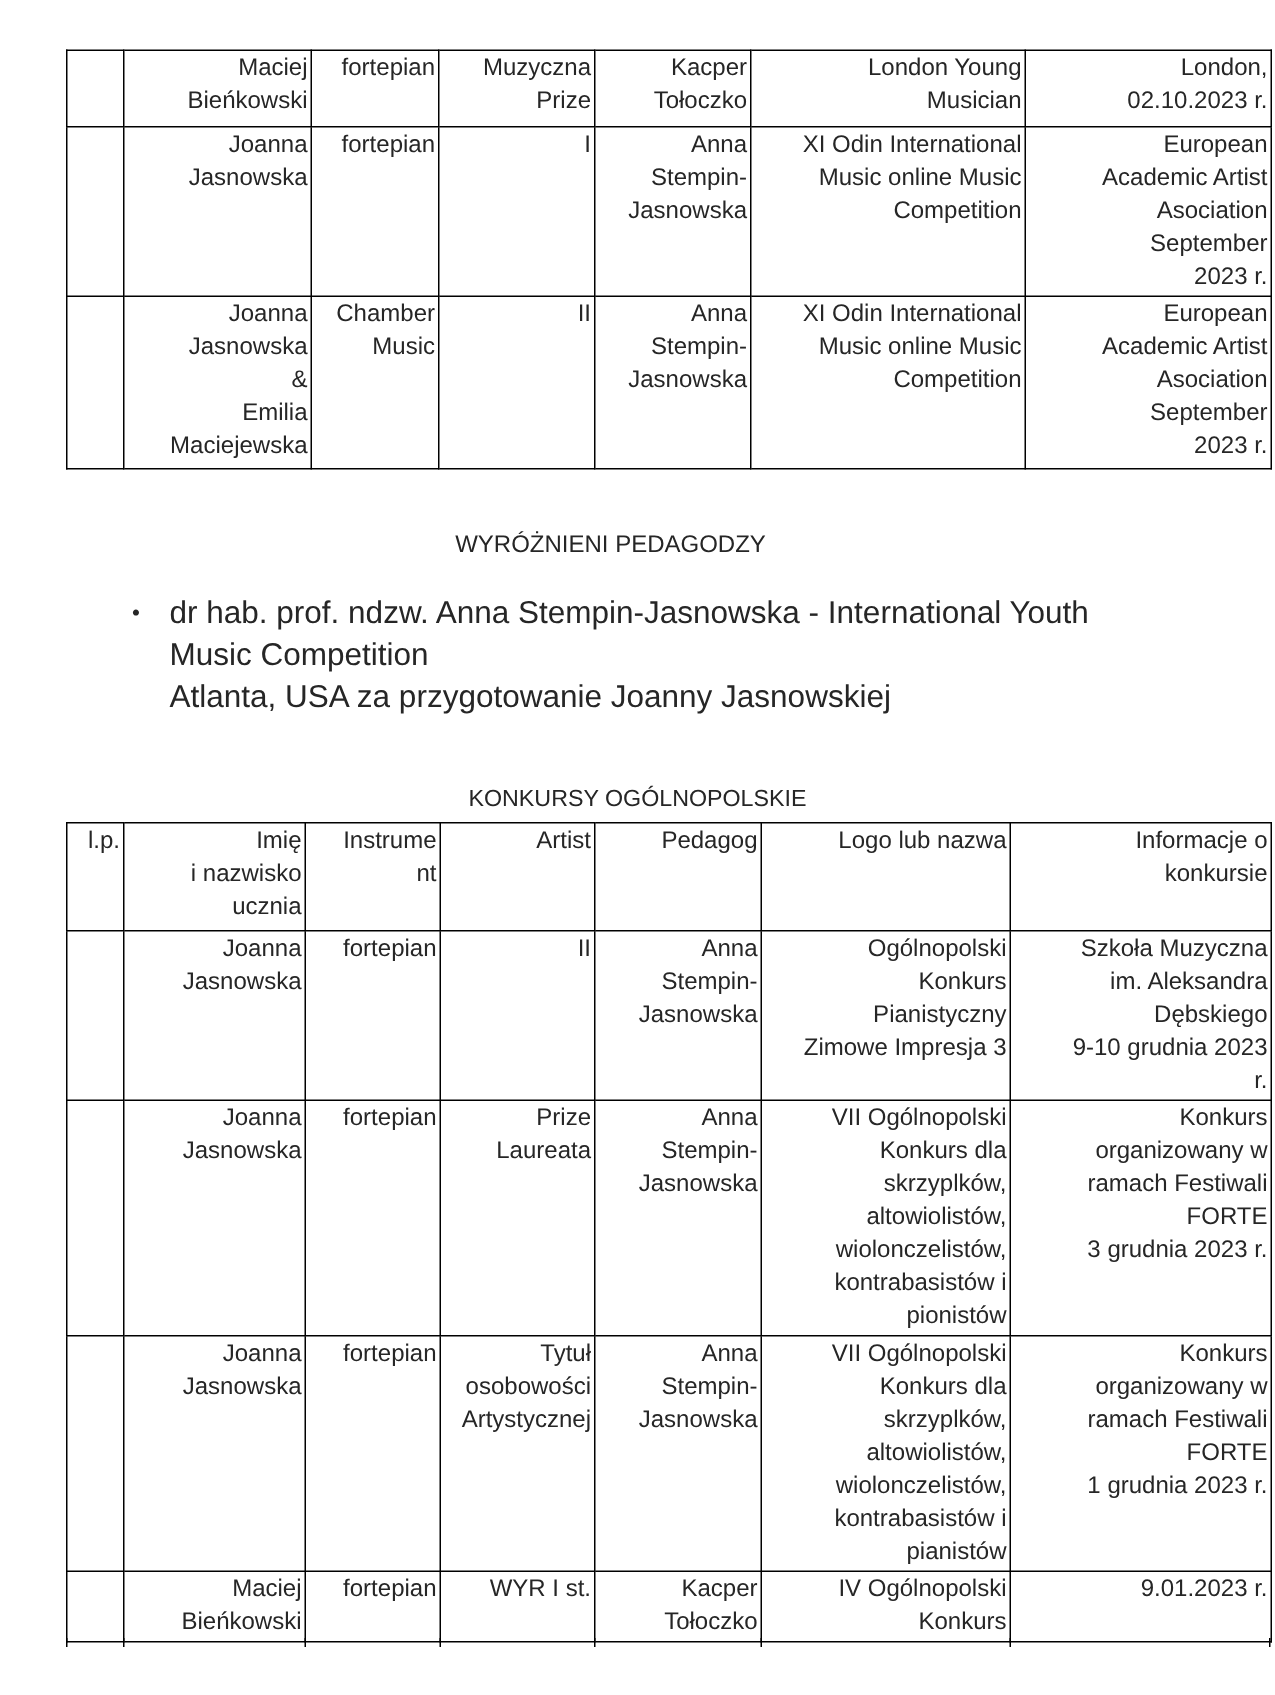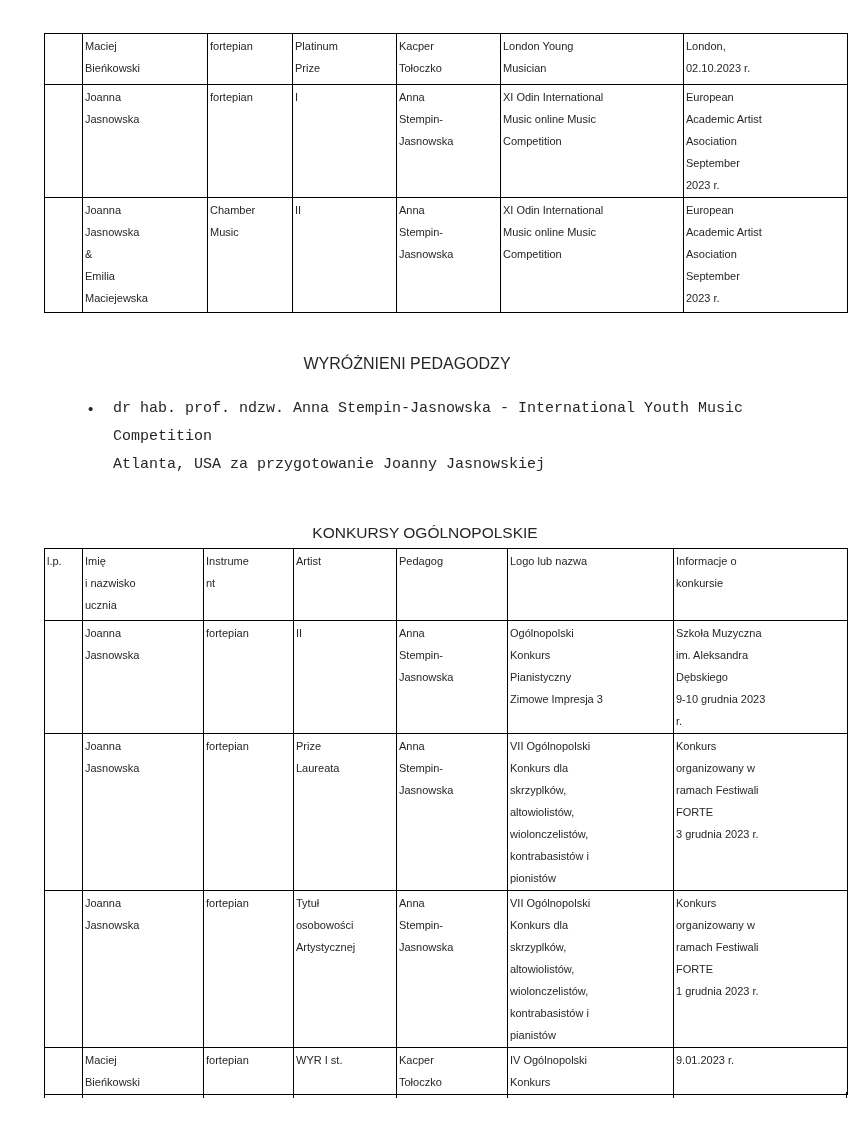--- a/index.html
+++ b/index.html
@@ -17,22 +17,22 @@
   table.doc-table {
     position: absolute;
     left: 44px;
     width: 803px;
     border-collapse: collapse;
     table-layout: fixed;
   }
   table.doc-table td {
     border: 1px solid #000000;
     vertical-align: top;
-    text-align: left;
-    font-size: 11px;
+    text-align: right;
+    font-size: 16px;
     line-height: 22px;
     white-space: pre-line;
     padding: 1px 2px;
     overflow: hidden;
   }
   #table-international { top: 33px; }
   #table-national { top: 548px; }
 
   .centered-heading {
     position: absolute;
@@ -66,25 +66,24 @@
     display: flex;
     width: 690px;
   }
   .bullet-dot {
     width: 25px;
     flex: 0 0 25px;
     font-size: 15px;
     line-height: 28px;
   }
   .bullet-text {
-    font-size: 15px;
+    font-size: 21px;
     line-height: 28px;
     white-space: pre-line;
     width: 660px;
-    font-family: Liberation Mono, monospace;
   }
 
   .table-continuation-stub {
     position: absolute;
     left: 0; top: 1092px;
     width: 850px; height: 6px;
   }
   .table-continuation-stub .grid-line {
     position: absolute;
     top: 0; width: 1px; height: 6px;
@@ -105,21 +104,21 @@
         <col style="width:104px">
         <col style="width:183px">
       <col style="width:164px">
     </colgroup>
     <tbody>
         <tr style="height: 51px;">
           <td></td>
           <td>Maciej
 Bieńkowski</td>
           <td>fortepian</td>
-          <td>Platinum
+          <td>Muzyczna
 Prize</td>
           <td>Kacper
 Tołoczko</td>
           <td>London Young
 Musician</td>
           <td>London,
 02.10.2023 r.</td>
         </tr>
         <tr style="height: 112px;">
           <td></td>

